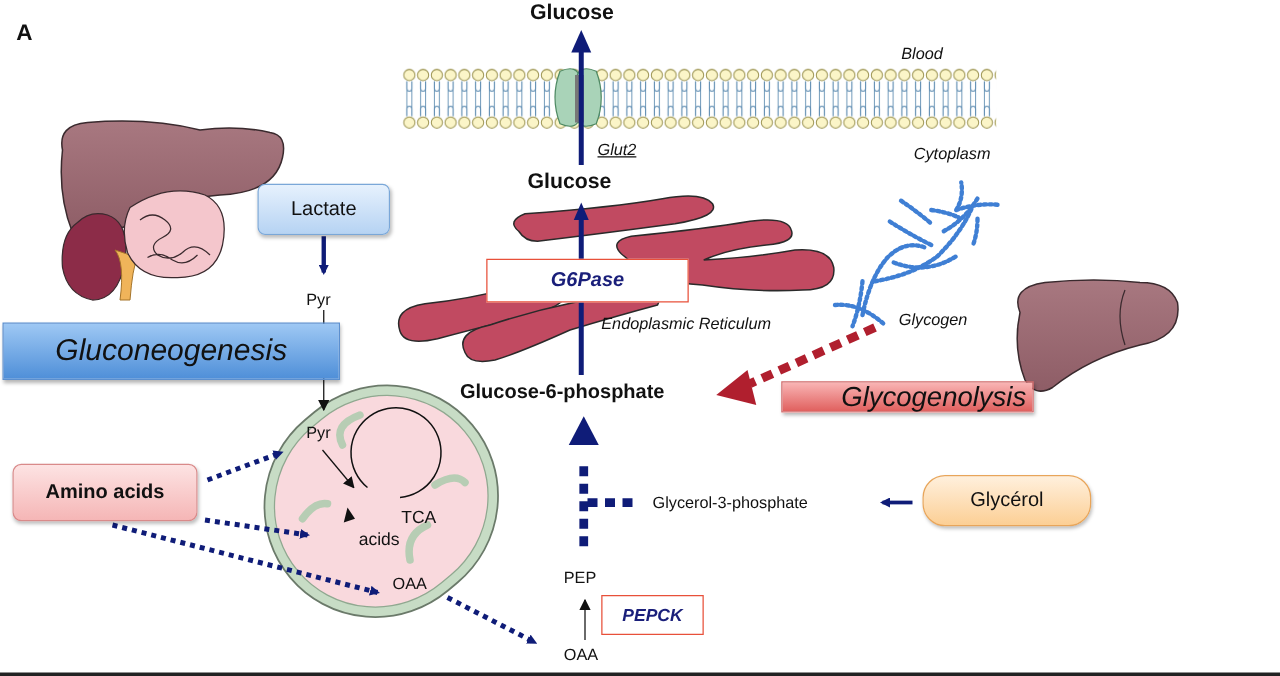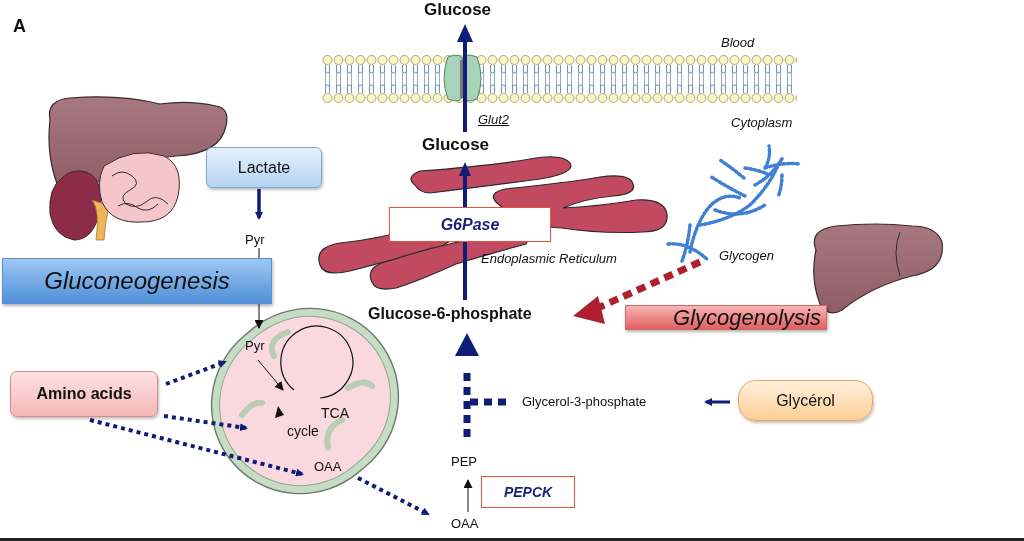--- a/index.html
+++ b/index.html
@@ -2,33 +2,33 @@
 <html><head>
 <meta charset="utf-8">
 <style>
   html, body { margin:0; padding:0; background:#ffffff; }
   body { width:1024px; height:541px; position:relative; overflow:hidden; font-family:"Liberation Sans", sans-serif; }
   #canvas { position:absolute; left:0; top:0; width:1024px; height:541px; }
   .t { position:absolute; white-space:nowrap; color:#111; font-family:"Liberation Sans", sans-serif; }
   .bold { font-weight:bold; }
   .it { font-style:italic; }
   .box { position:absolute; display:flex; align-items:center; justify-content:center; box-sizing:border-box; font-family:"Liberation Sans", sans-serif; color:#111; }
-  .lactate-box { left:206px; top:147px; width:116px; height:41px; border:1px solid #7aa7d8; border-radius:6px;
+  .lactate-box { left:206px; top:147px; width:106px; height:41px; border:1px solid #7aa7d8; border-radius:6px;
      background:linear-gradient(#e6f1fd,#b6d3f3); font-size:16px; box-shadow:1px 2px 3px rgba(0,0,0,.25); }
   .gluco-box { left:2px; top:258px; width:270px; height:46px; background:linear-gradient(#9ec8f4,#4f8fd8);
      font-size:24px; font-style:italic; box-shadow:1px 2px 3px rgba(0,0,0,.3); border:1px solid #5b8fcf; }
   .amino-box { left:10px; top:371px; width:148px; height:46px; border:1px solid #d98a8a; border-radius:7px;
      background:linear-gradient(#fde3e3,#f5b6b6); font-size:16px; box-shadow:1px 2px 3px rgba(0,0,0,.25);font-weight:bold; }
   .glycogeno-box { left:625px; top:305px; width:202px; height:25px; background:linear-gradient(#f9b5b5,#e0605e);
      font-size:22px; font-style:italic; box-shadow:1px 2px 3px rgba(0,0,0,.3); border:1px solid #d06a6a;padding-left:42px; }
   .glycerol-box { left:738px; top:380px; width:135px; height:41px; border:1px solid #e8a55a; border-radius:18px;
      background:linear-gradient(#fff0dd,#fccf95); font-size:16px; box-shadow:1px 2px 3px rgba(0,0,0,.25); }
   .g6pase-box { left:389px; top:207px; width:162px; height:35px; border:1.5px solid #e8503a; background:#fff;
      font-size:16px; font-weight:bold; font-style:italic; color:#1a1f7a; }
-  .pepck-box { left:481px; top:476px; width:94px; height:32px; border:1.5px solid #e8503a; background:#fff;
+  .pepck-box { left:481px; top:476px; width:82px; height:32px; border:1.5px solid #e8503a; background:#fff;
      font-size:14px; font-weight:bold; font-style:italic; color:#1a1f7a; }
   .baseline { position:absolute; left:0; top:538px; width:1024px; height:3px; background:#222; }
 </style>
 </head>
 <body>
 
 <svg id="canvas" viewBox="0 0 1024 541" xmlns="http://www.w3.org/2000/svg">
   <defs>
     <marker id="ah-navy" markerWidth="8" markerHeight="8" refX="6" refY="4" orient="auto" markerUnits="userSpaceOnUse">
       <path d="M0,0 L8,4 L0,8 z" fill="#0f1c78"></path>
@@ -136,21 +136,21 @@
 <div class="t it" style="left:721px;top:35px;font-size:13px;">Blood</div>
 <div class="t it" style="left:478px;top:112px;font-size:13px;text-decoration:underline;">Glut2</div>
 <div class="t it" style="left:731px;top:115px;font-size:13px;">Cytoplasm</div>
 <div class="t bold" style="left:422px;top:135px;font-size:17px;">Glucose</div>
 <div class="t it" style="left:481px;top:251px;font-size:13px;">Endoplasmic Reticulum</div>
 <div class="t it" style="left:719px;top:248px;font-size:13px;">Glycogen</div>
 <div class="t bold" style="left:368px;top:305px;font-size:16px;">Glucose-6-phosphate</div>
 <div class="t" style="left:245px;top:232px;font-size:13px;">Pyr</div>
 <div class="t" style="left:245px;top:338px;font-size:13px;">Pyr</div>
 <div class="t" style="left:289px;top:405px;font-size:14px;margin-left:32px;">TCA</div>
-<div class="t" style="left:287px;top:423px;font-size:14px;">cycle</div>
+<div class="t" style="left:287px;top:423px;font-size:14px;">acids</div>
 <div class="t" style="left:314px;top:459px;font-size:13px;">OAA</div>
 <div class="t" style="left:451px;top:454px;font-size:13px;">PEP</div>
 <div class="t" style="left:451px;top:516px;font-size:13px;">OAA</div>
 <div class="t" style="left:522px;top:394px;font-size:13px;">Glycerol-3-phosphate</div>
 
 <div class="box lactate-box">Lactate</div>
 <div class="box gluco-box">Gluconeogenesis</div>
 <div class="box amino-box">Amino acids</div>
 <div class="box glycogeno-box">Glycogenolysis</div>
 <div class="box glycerol-box">Glycérol</div>

